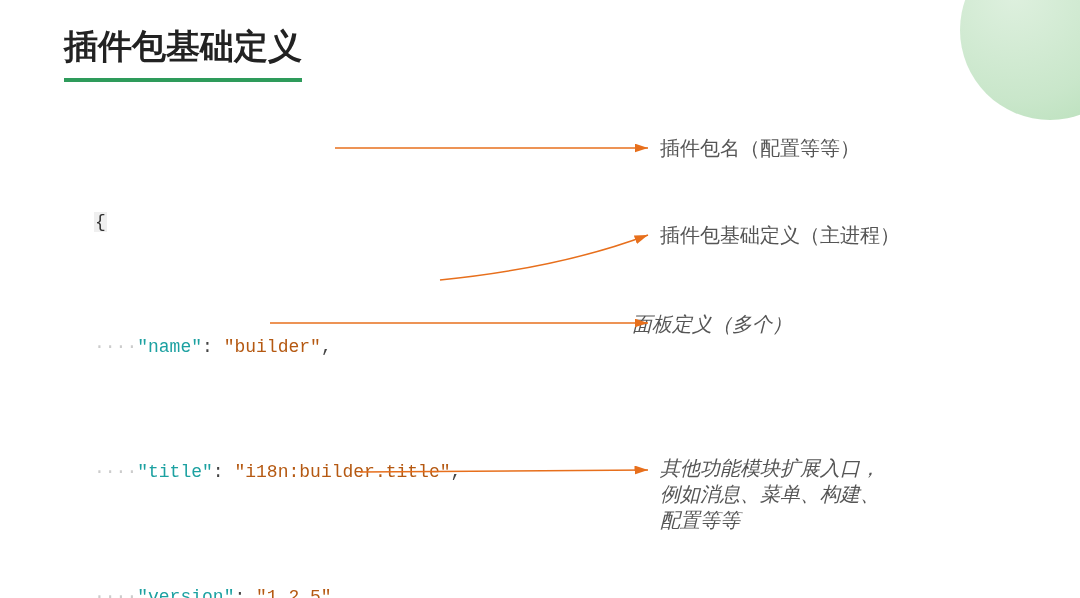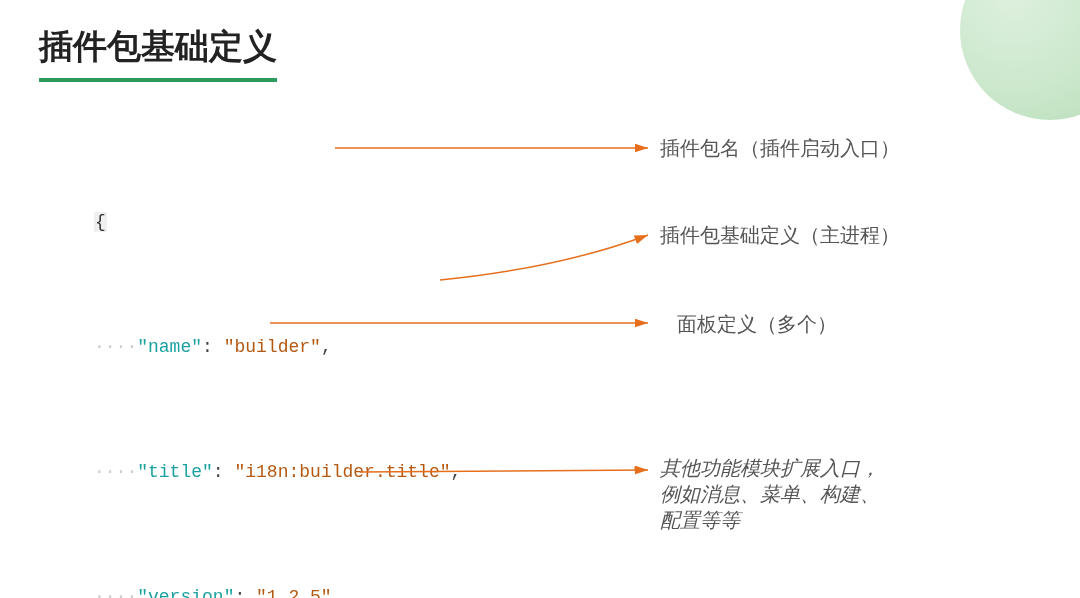--- a/index.html
+++ b/index.html
@@ -17,21 +17,21 @@
     right: -60px;
     width: 180px;
     height: 180px;
     border-radius: 50%;
     background: radial-gradient(circle at 30% 30%, #c8e6c9 0%, #a5d6a7 60%, #81c784 100%);
     opacity: 0.6;
   }
   .slide-title {
     position: absolute;
     top: 24px;
-    left: 39px;
+    left: 64px;
     font-size: 34px;
     font-weight: 700;
     color: #222;
     padding-bottom: 8px;
     border-bottom: 4px solid #2e9b5b;
   }
   .code-area {
     position: absolute;
     top: 110px;
     left: 78px;
@@ -134,23 +134,23 @@
 
   
   
   
 
   
   
 
 </div>
 
-<div class="annot" style="top:135px; left:660px;">插件包名（插件启动入口）</div>
+<div class="annot" style="top:135px; left:660px;">插件包名（配置等等）</div>
 <div class="annot" style="top:222px; left:660px;">插件包基础定义（主进程）</div>
-<div class="annot" style="top:311px; left:677px;">面板定义（多个）</div>
+<div class="annot" style="top:311px; left:632px;font-style:italic;">面板定义（多个）</div>
 <div class="annot" style="top:455px; left:660px; white-space:pre-line;font-style:italic;">其他功能模块扩展入口，
 例如消息、菜单、构建、
 配置等等</div>
 
 <svg class="arrows">
   <defs>
     <marker id="ah" markerWidth="10" markerHeight="10" refX="9" refY="3" orient="auto">
       <path d="M0,0 L9,3 L0,6 Z" fill="#e76f1c"></path>
     </marker>
   </defs>

